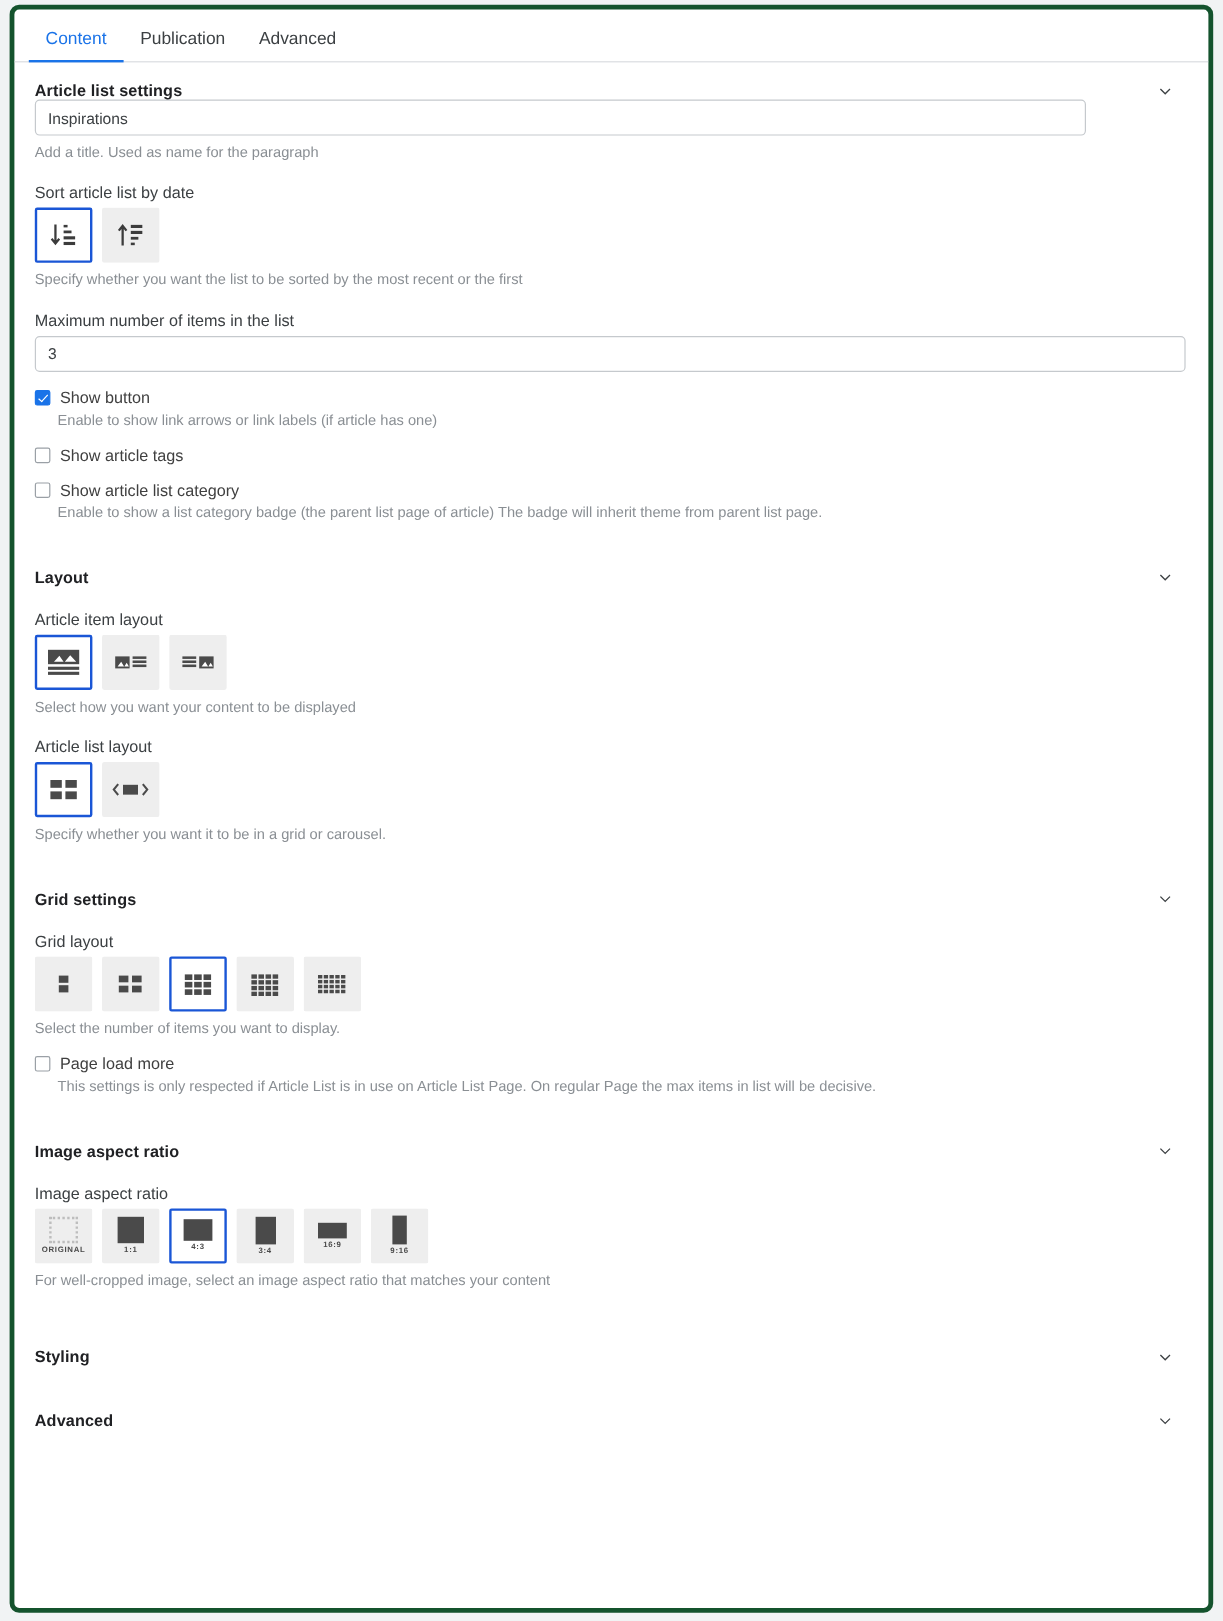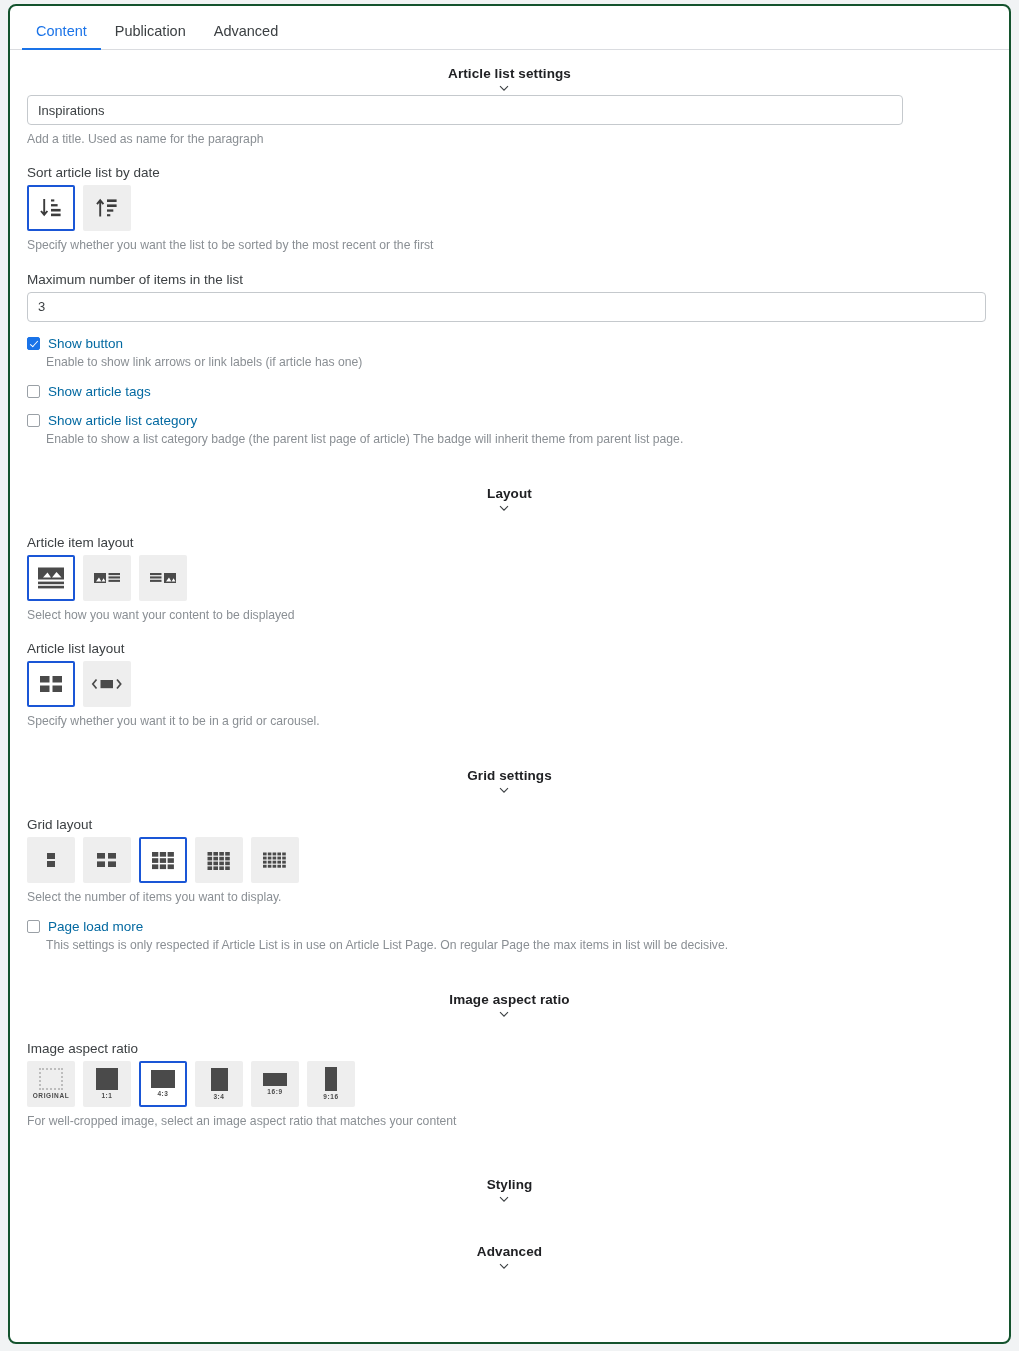--- a/index.html
+++ b/index.html
@@ -12,21 +12,21 @@
     width: 1019px; height: 1351px;
     position: relative;
     background: #f1f3f4;
     overflow: hidden;
   }
   .card {
     position: absolute;
     left: 8px; top: 4px;
     width: 1003px; height: 1340px;
     background: #ffffff;
-    border: 2px solid #14532d;
+    border: 4px solid #14532d;
     border-radius: 8px;
     overflow: hidden;
   }
 
   
   .tabs {
     display: flex;
     align-items: flex-end;
     height: 44px;
     padding-left: 12px;
@@ -50,21 +50,20 @@
   }
 
   
   .body { padding: 0 17px; }
 
   .section-header {
     display: flex;
     align-items: center;
     justify-content: space-between;
     margin-top: 16px;
-    flex-direction: column;
   }
   .section-title {
     font-size: 13.5px;
     font-weight: bold;
     color: #202124;
     letter-spacing: .1px;
   }
   .chev {
     width: 14px; height: 14px;
     margin-right: 12px;
@@ -166,21 +165,21 @@
   }
   .cb.on::after {
     content: "";
     position: absolute;
     left: 4px; top: 1px;
     width: 3px; height: 7px;
     border: solid #fff;
     border-width: 0 1.6px 1.6px 0;
     transform: rotate(42deg);
   }
-  .cb-label { font-size: 13.5px; color: #0369a1; }
+  .cb-label { font-size: 13.5px; color: #404040; }
   .spacer-md { height: 22px; }
   .spacer-lg { height: 32px; }
 
   .grp-gap { margin-top: 18px; }
 </style>
 </head>
 <body>
 
 <div class="page">
   <div class="card">

